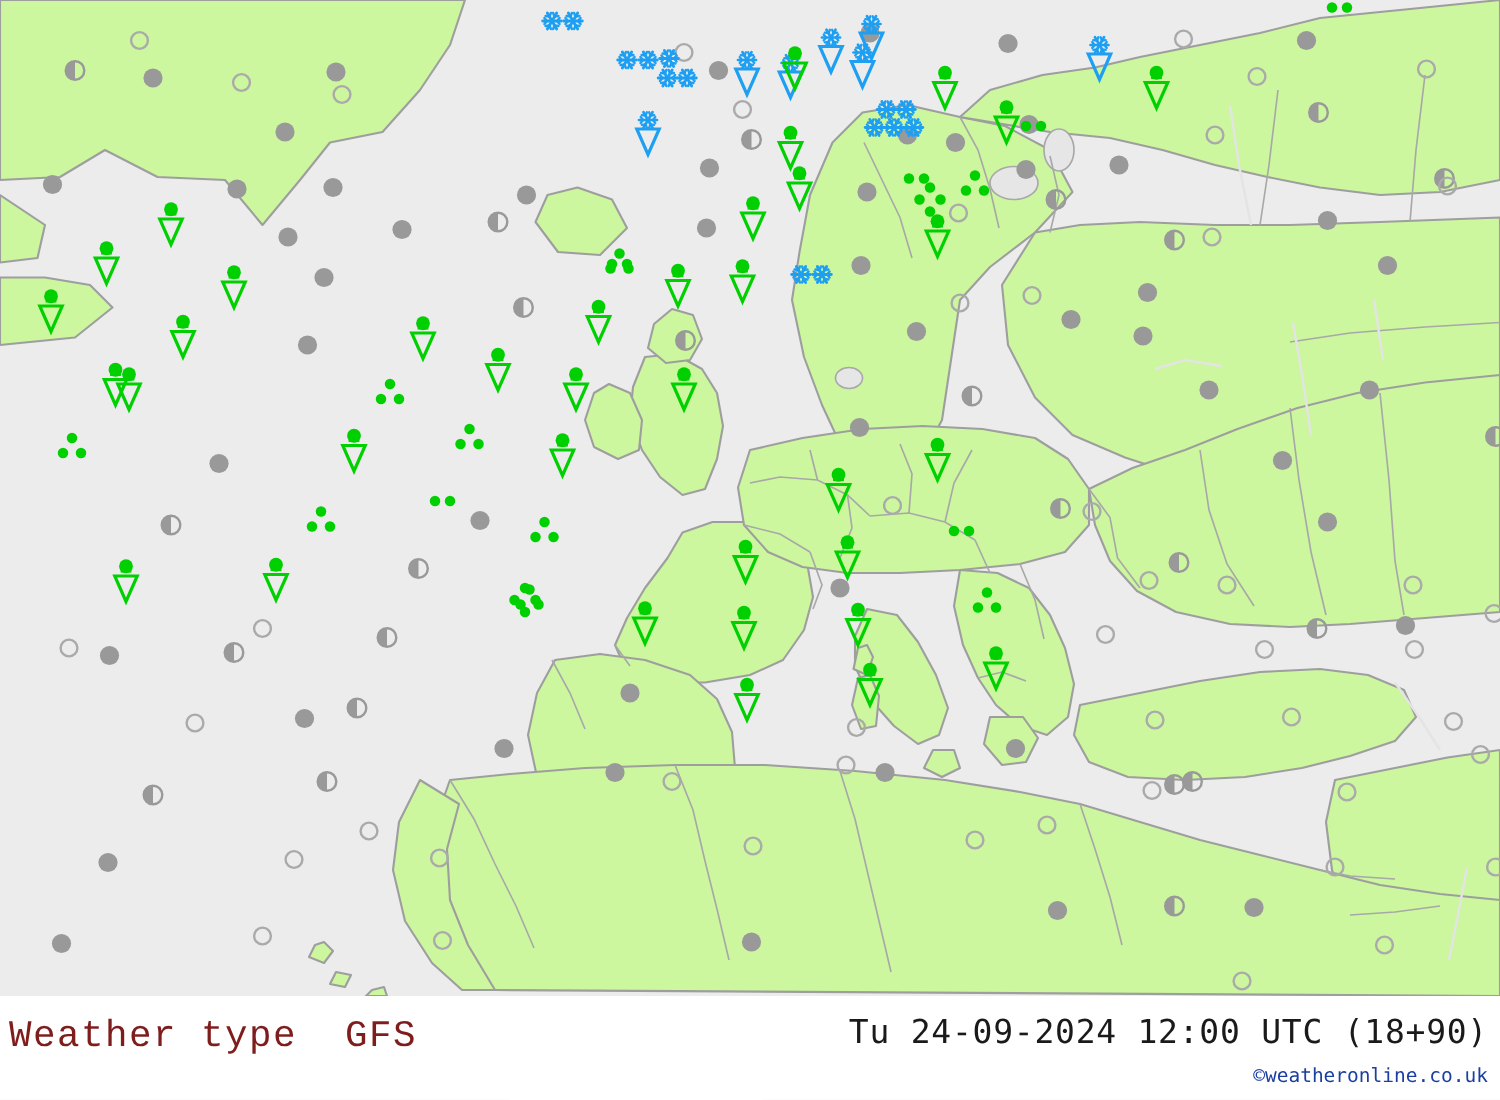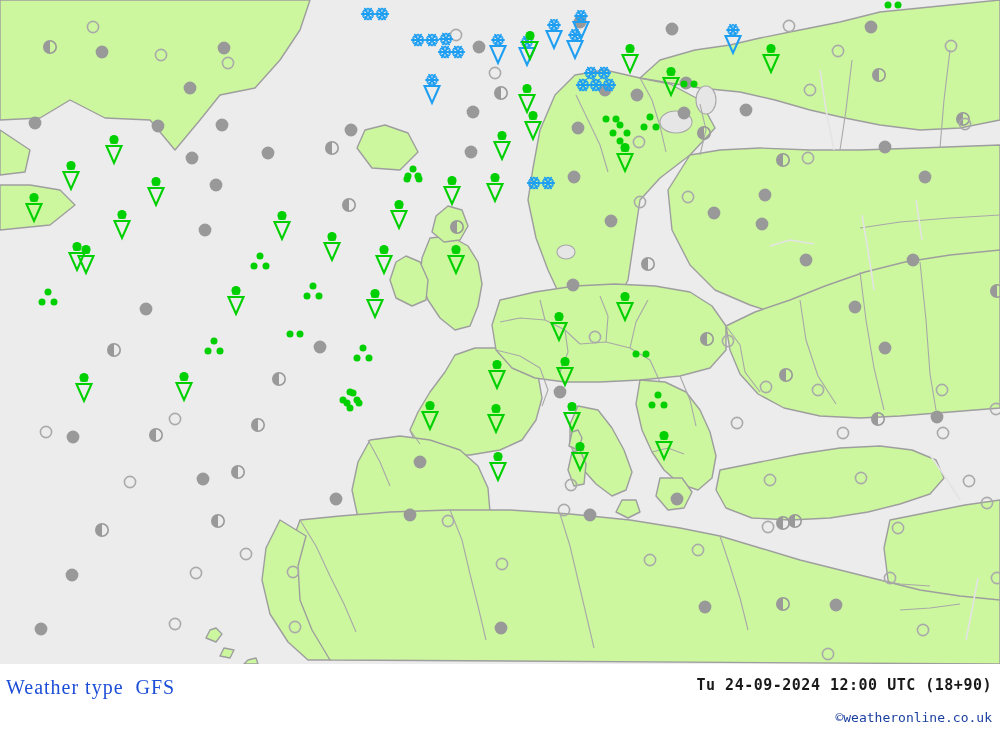--- a/index.html
+++ b/index.html
@@ -60,36 +60,35 @@
     left: 0;
     top: 664px;
     width: 1000px;
     height: 69px;
     background: #ffffff;
   }
   #footer-title {
     position: absolute;
     left: 6px;
     top: 12px;
-    font-family: Liberation Serif, serif;
-    font-size: 20px;
+    font-family: Liberation Mono, monospace;
+    font-size: 25px;
     letter-spacing: 1px;
-    color: #1d4ed8;
+    color: #7f1d1d;
     white-space: pre;
   }
   #footer-run {
     position: absolute;
     right: 8px;
     top: 12px;
     font-family: "DejaVu Sans Mono", monospace;
-    font-size: 15px;
+    font-size: 22px;
     letter-spacing: 0.5px;
     color: #1a1a1a;
     white-space: pre;
-    font-weight: bold;
   }
   #footer-copyright {
     position: absolute;
     right: 8px;
     top: 46px;
     font-family: "DejaVu Sans Mono", monospace;
     font-size: 13px;
     color: #1b3fa0;
     white-space: pre;
   }

